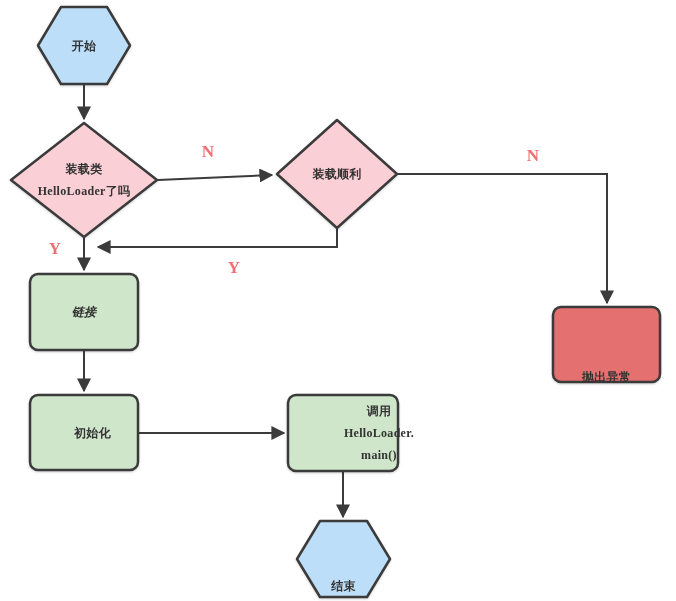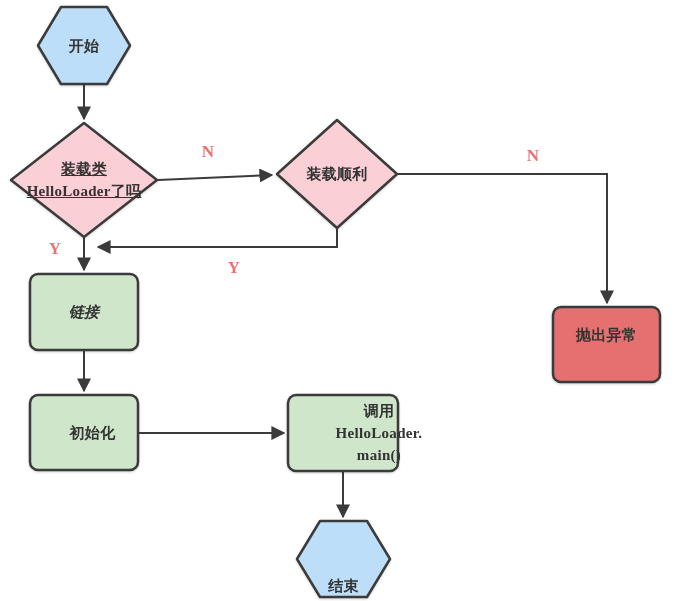--- a/index.html
+++ b/index.html
@@ -33,21 +33,21 @@
     stroke-linejoin: miter;
   }
   .node-label {
     position: absolute;
     display: flex;
     flex-direction: column;
     align-items: center;
     justify-content: center;
     text-align: center;
     font-weight: bold;
-    font-size: 15px;
+    font-size: 12px;
     line-height: 22px;
     color: #333333;
     letter-spacing: 0.3px;
     pointer-events: none;
     white-space: nowrap;
   }
   .branch-label {
     position: absolute;
     transform: translate(-50%, -50%);
     font-weight: bold;
@@ -84,21 +84,21 @@
     <rect class="shape" x="30" y="395" width="108" height="75" rx="8" fill="#CFE6CB"></rect>
     <rect class="shape" x="288" y="395" width="110" height="76" rx="8" fill="#CFE6CB"></rect>
     <rect class="shape" x="553" y="307" width="107" height="75" rx="8" fill="#E4706F"></rect>
     <polygon class="shape" points="320,521 367,521 390,559 367,597 320,597 297,559" fill="#BDDEF8"></polygon>
   </svg>
 
   <div class="node-label" style="left:38px; top:7px; width:92px; height:77px;">
     <span>开始</span>
   </div>
 
-  <div class="node-label" style="left:11px; top:123px; width:146px; height:114px;text-decoration:underline;">
+  <div class="node-label" style="left:11px; top:123px; width:146px; height:114px;">
     <span>装载类</span>
     <span>HelloLoader了吗</span>
   </div>
 
   <div class="node-label" style="left:277px; top:120px; width:120px; height:108px;">
     <span>装载顺利</span>
   </div>
 
   <div class="node-label" style="left:30px; top:274px; width:108px; height:76px;font-style:italic;">
     <span>链接</span>
@@ -107,21 +107,21 @@
   <div class="node-label" style="left:30px; top:395px; width:125px; height:75px;">
     <span>初始化</span>
   </div>
 
   <div class="node-label" style="left:288px; top:395px; width:110px; height:76px;padding-left:36px;">
     <span>调用</span>
     <span>HelloLoader.</span>
     <span>main()</span>
   </div>
 
-  <div class="node-label" style="left:553px; top:297px; width:107px; height:75px;">
+  <div class="node-label" style="left:553px; top:313px; width:107px; height:75px;justify-content:flex-end;">
     <span>抛出异常</span>
   </div>
 
   <div class="node-label" style="left:297px; top:521px; width:93px; height:76px;justify-content:flex-end;">
     <span>结束</span>
   </div>
 
   <div class="branch-label" style="left:208px; top:152px;">N</div>
   <div class="branch-label" style="left:533px; top:156px;">N</div>
   <div class="branch-label" style="left:55px; top:249px;">Y</div>

